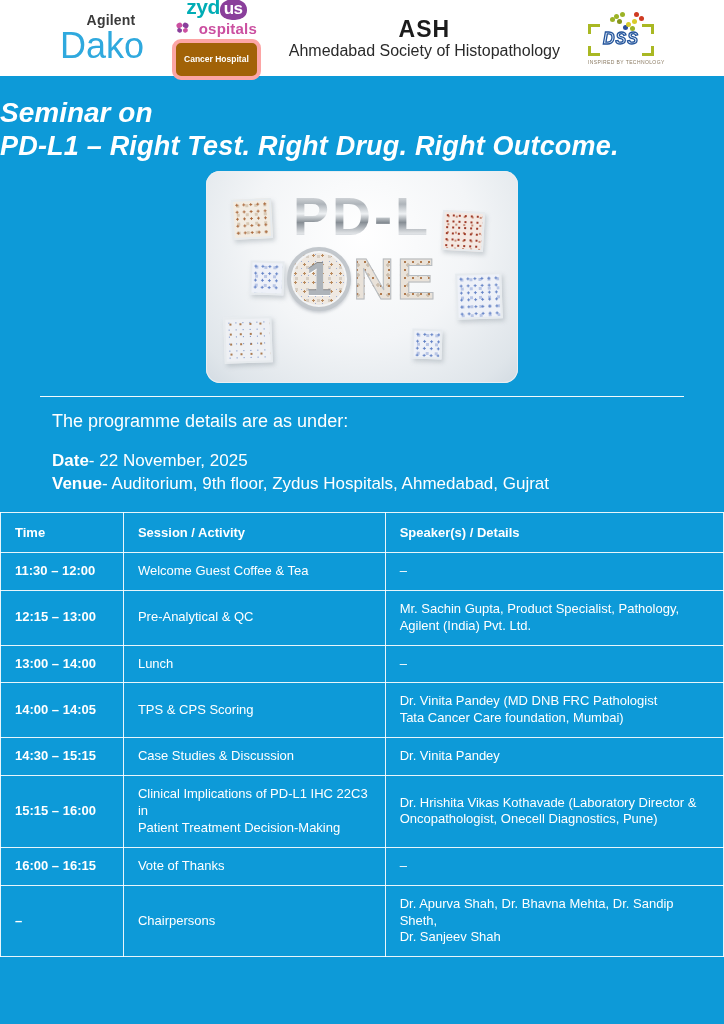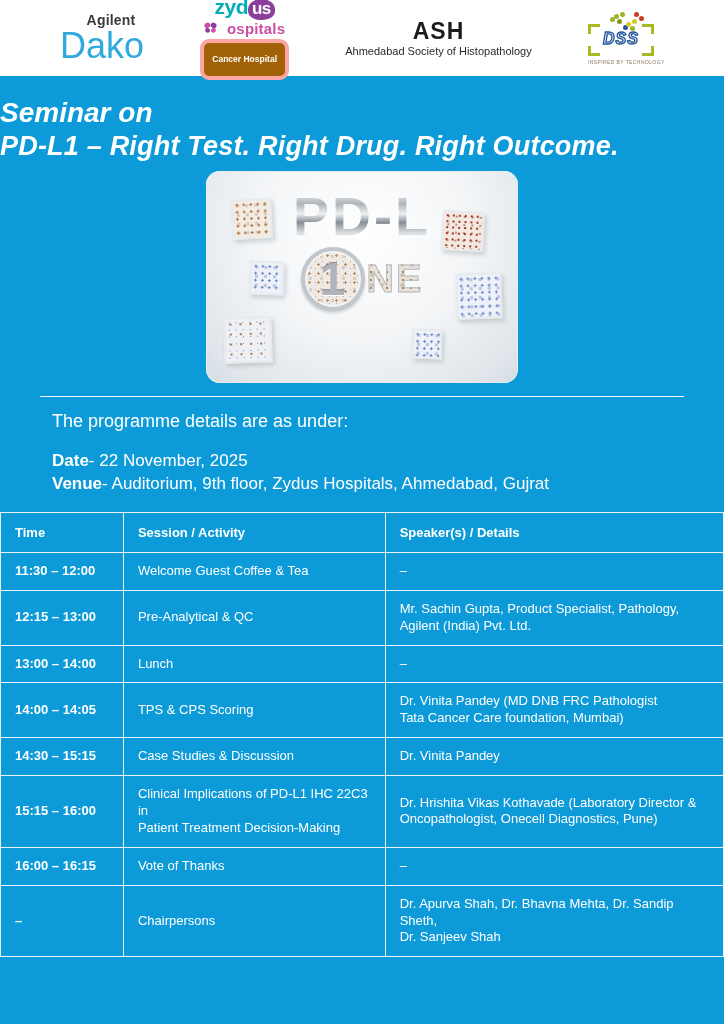--- a/index.html
+++ b/index.html
@@ -23,21 +23,21 @@
 
   .logo-zydus { text-align: center; line-height: 1.05; position: relative; }
   .zy-line1 { font-weight: 800; font-size: 21px; color: #00adb5; letter-spacing: -0.5px; }
   .zy-us { background: #8a3f9b; color: #fff; border-radius: 52% 52% 46% 46%; padding: 1px 4px 2px; font-size: 17px; display: inline-block; }
   .zy-line2 { font-weight: 700; font-size: 15px; color: #cb4fa0; letter-spacing: .2px; margin-top: 1px; display:flex; align-items:center; justify-content:center; gap:10px;}
   .zy-badge { display: inline-block; background: #a16207; color: #fff; font-size: 8.5px; font-weight: 700;
     border-radius: 9px; padding: 12px 8px; margin-top: 3px; border: 4px solid #fca5a5; }
 
   .logo-ash { text-align: center; line-height: 1.15; }
   .ash-title { font-weight: 700; color: #1c1c1c; font-size: 23px; letter-spacing: 1px; }
-  .ash-sub { color: #2a2a2a; font-size: 11px; }
+  .ash-sub { color: #2a2a2a; font-size: 16px; }
 
   .logo-dss { position: relative; width: 78px; height: 52px; }
   .dss-frame { position: absolute; left: 0; top: 12px; width: 66px; height: 32px; }
   .dss-frame .corner { position: absolute; width: 12px; height: 10px; border: 0 solid #a9b823; }
   .dss-frame .c-tl { left:0; top:0; border-left-width:3px; border-top-width:3px; }
   .dss-frame .c-tr { right:0; top:0; border-right-width:3px; border-top-width:3px; }
   .dss-frame .c-bl { left:0; bottom:0; border-left-width:3px; border-bottom-width:3px; }
   .dss-frame .c-br { right:0; bottom:0; border-right-width:3px; border-bottom-width:3px; }
   .dss-word { position: absolute; left: 0; top: 18px; width: 66px; text-align: center;
     font-weight: 800; font-style: italic; font-size: 16px; letter-spacing: 1px;
@@ -78,21 +78,21 @@
     background-color: #efe9e2;
     background-image:
       radial-gradient(circle, #b98a5d 18%, transparent 20%),
       radial-gradient(circle, #9fb0d8 16%, transparent 18%),
       radial-gradient(circle, #d8cfc4 20%, transparent 22%);
     background-size: 9px 9px, 7px 7px, 11px 11px;
   }
   .one-digit { font-size: 46px; font-weight: 700; color: #aeb4ba;
     text-shadow: 0 1px 0 #fff, 0 -1px 0 #888; line-height: 1; }
   .one-ne {
-    font-size: 38px; font-weight: 800; letter-spacing: 2px; line-height: 1;
+    font-size: 58px; font-weight: 800; letter-spacing: 2px; line-height: 1;
     color: #c9bfb4; -webkit-text-stroke: 1px #b6bcc2;
   }
   @supports (-webkit-background-clip: text) {
     .hero-pdl {
       background: linear-gradient(180deg, #fdfdfd 0%, #aeb4ba 28%, #eef1f3 46%, #878e95 62%, #dfe2e5 82%, #b9bec3 100%);
       -webkit-background-clip: text; background-clip: text; color: transparent;
     }
     .one-ne {
       background-color: #e9e2d9;
       background-image:

